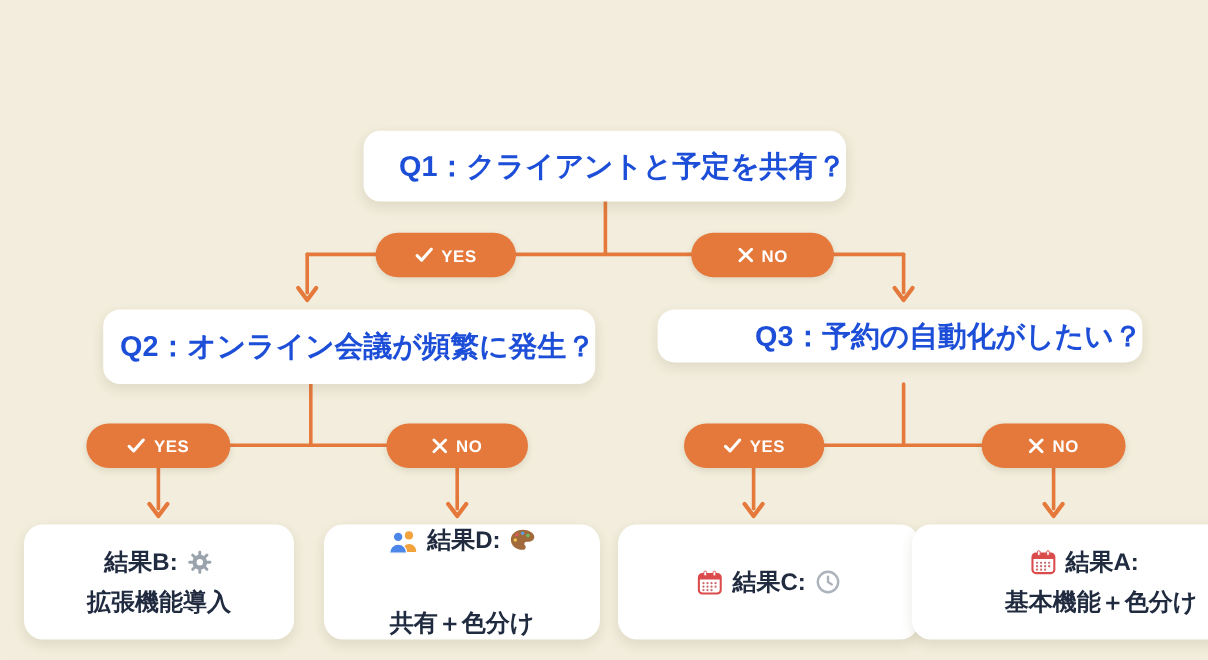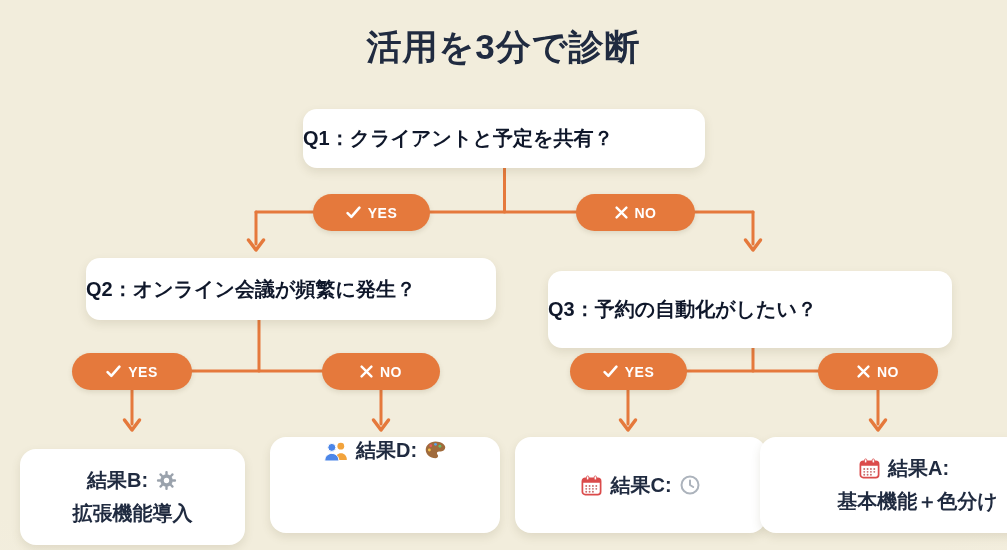--- a/index.html
+++ b/index.html
@@ -9,62 +9,61 @@
     background:radial-gradient(130% 130% at 50% 42%, #F2EDDC 55%, #F7F3E9 100%);
   }
   .title{
     position:absolute;left:0;top:24px;width:100%;margin:0;text-align:center;
     font-size:35px;font-weight:800;color:#202B40;letter-spacing:1px;
   }
   .connectors{position:absolute;left:0;top:0;z-index:1;}
   .qbox{
     position:absolute;z-index:2;background:#FFFFFF;border-radius:14px;
     box-shadow:0 4px 10px rgba(95,82,50,0.13);
-    display:flex;align-items:center;justify-content:flex-start;
-    font-size:20px;font-weight:700;color:#0f172a;
+    display:flex;align-items:center;justify-content:flex-end;
+    font-size:24px;font-weight:700;color:#1d4ed8;
   }
   .q1{left:303px;top:109px;width:402px;height:59px;}
   .q2{left:58px;top:258px;width:410px;height:62px;margin-left:28px;}
-  .q3{left:548px;top:271px;width:404px;height:77px;}
+  .q3{left:548px;top:258px;width:404px;height:44px;}
   .pill{
     position:absolute;z-index:2;height:37px;border-radius:19px;background:#E5793C;
     display:flex;align-items:center;justify-content:center;gap:7px;
     color:#FFFFFF;font-size:14px;font-weight:700;letter-spacing:0.5px;
     box-shadow:0 2px 5px rgba(95,82,50,0.15);
   }
   .pill-yes-1{left:313px;top:194px;width:117px;}
   .pill-no-1 {left:576px;top:194px;width:119px;}
   .pill-yes-2{left:72px; top:353px;width:120px;}
   .pill-no-2 {left:322px;top:353px;width:118px;}
   .pill-yes-3{left:570px;top:353px;width:117px;}
   .pill-no-3 {left:818px;top:353px;width:120px;}
   .card{
     position:absolute;z-index:2;top:437px;height:96px;background:#FFFFFF;border-radius:16px;
     box-shadow:0 4px 10px rgba(95,82,50,0.13);
     display:flex;flex-direction:column;align-items:center;justify-content:center;gap:6px;
     color:#202B40;font-weight:700;font-size:20px;
   }
-  .card-b{left:20px;width:225px;margin-top:12px;}
+  .card-b{left:20px;width:225px;}
   .card-d{left:270px;width:230px;justify-content:space-between;}
   .card-c{left:515px;width:251px;}
   .card-a{left:760px;width:235px;padding-left:40px;}
   .card .line1{display:flex;align-items:center;justify-content:center;gap:7px;}
   .card .line2{text-align:center;}
   .icon{display:inline-flex;align-items:center;justify-content:center;}
   .grid-icon{width:21px;height:21px;display:grid;grid-template-columns:1fr 1fr;grid-template-rows:1fr 1fr;gap:2px;}
   .grid-icon span{border-radius:2.5px;}
   .gi-red{background:#E2566B;} .gi-orange{background:#F2A33C;}
   .gi-blue{background:#4C86E8;} .gi-green{background:#46A35E;}
 </style>
 </head>
 <body>
 
 <div class="stage">
 
-  <h1 class="title">活用を3分で診断</h1>
 
   <svg class="connectors" width="1007" height="550" viewBox="0 0 1007 550" fill="none">
     <g stroke="#E5793C" stroke-width="3" stroke-linecap="round">
 
       <path d="M504.5,168 V212"></path>
       <path d="M256,212 H753"></path>
       <path d="M256,212 V244"></path>
       <path d="M753,212 V244"></path>
 
       <path d="M259,320 V371"></path>
@@ -187,20 +186,21 @@
       <span class="icon">
         <svg width="23" height="23" viewBox="0 0 24 24">
           <path d="M12,2.5 C6.2,2.5 1.8,6.3 1.8,11.2 c0,4.9 4.6,8.8 10.2,8.8 c1.6,0 2.7,-1 2.7,-2.3 c0,-0.7 -0.3,-1.1 -0.7,-1.6 c-0.3,-0.4 -0.5,-0.8 -0.5,-1.2 c0,-1.1 0.9,-1.9 2.1,-1.9 h2 c2.6,0 4.6,-1.9 4.6,-4.3 C22.2,5.6 17.6,2.5 12,2.5 z" fill="#A06A3B"></path>
           <circle cx="7" cy="7" r="1.5" fill="#E25A5A"></circle>
           <circle cx="12" cy="5.6" r="1.5" fill="#59A1E8"></circle>
           <circle cx="16.6" cy="7.6" r="1.5" fill="#6BBF6B"></circle>
           <circle cx="5.6" cy="11.5" r="1.5" fill="#F2C14E"></circle>
         </svg>
       </span>
     </div>
+    <div class="line2">共有＋色分け</div>
   </div>
 
   <div class="card card-c">
     <div class="line1">
       <span class="icon">
         <svg width="23" height="23" viewBox="0 0 24 24">
           <rect x="2.5" y="4.5" width="19" height="17" rx="3" fill="#FFFFFF" stroke="#DB4B4B" stroke-width="1.8"></rect>
           <path d="M5.5,4.5 h13 a3,3 0 0 1 3,3 v1.7 h-19 V7.5 a3,3 0 0 1 3,-3 z" fill="#DB4B4B"></path>
           <rect x="6.8" y="2" width="2.4" height="4.2" rx="1.2" fill="#FFFFFF" stroke="#DB4B4B" stroke-width="0.8"></rect>
           <rect x="14.8" y="2" width="2.4" height="4.2" rx="1.2" fill="#FFFFFF" stroke="#DB4B4B" stroke-width="0.8"></rect>

